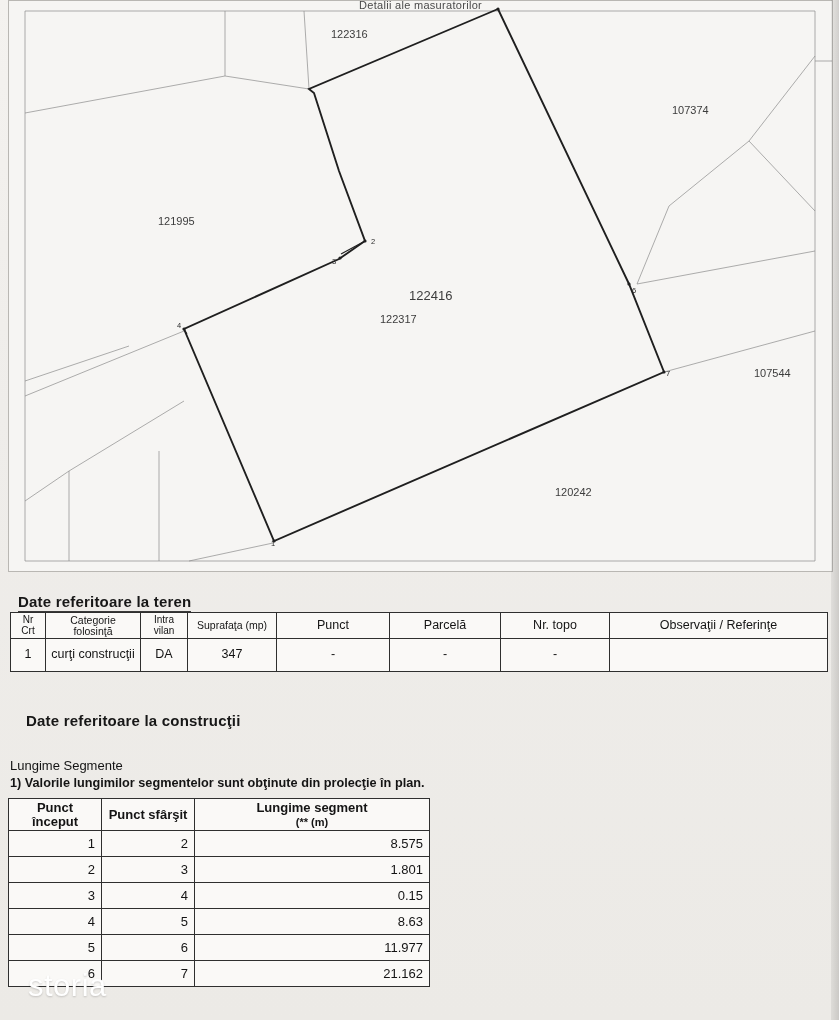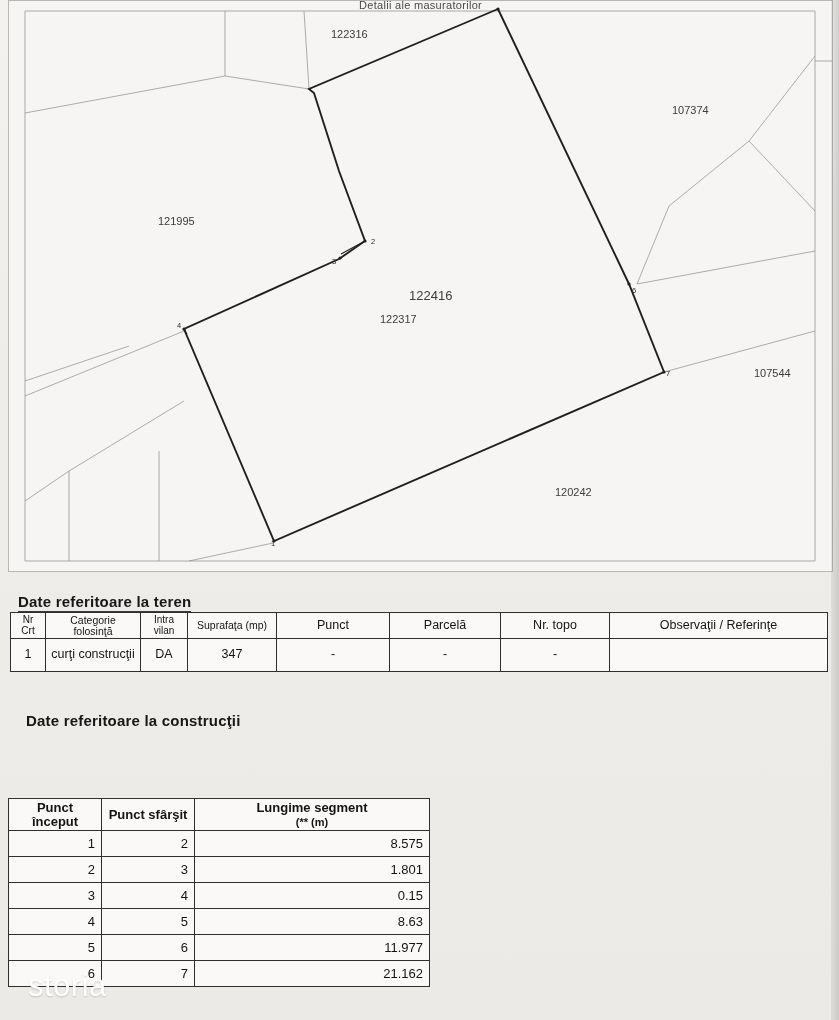--- a/index.html
+++ b/index.html
@@ -281,20 +281,24 @@
       <td class="row-val">-</td>
       <td class="row-val">-</td>
       <td class="row-val">-</td>
       <td class="row-val"></td>
     </tr>
   </tbody>
     </table>
 
   <div class="sect-h" style="left:18px; top:712px;margin-left:8px;">Date referitoare la construcţii</div>
 
+  <div class="note-block">
+    <div class="note-title">Lungime Segmente</div>
+    <div class="note-line">1) Valorile lungimilor segmentelor sunt obţinute din prolecţie în plan.</div>
+  </div>
 
   <table id="seg-table">
     <tbody>
         <tr>
       <th class="c1">Punct început</th>
       <th class="c2">Punct sfârşit</th>
       <th>
         <span>Lungime segment</span><br>
         <span class="hdr-sub">(** (m)</span>
       </th>

